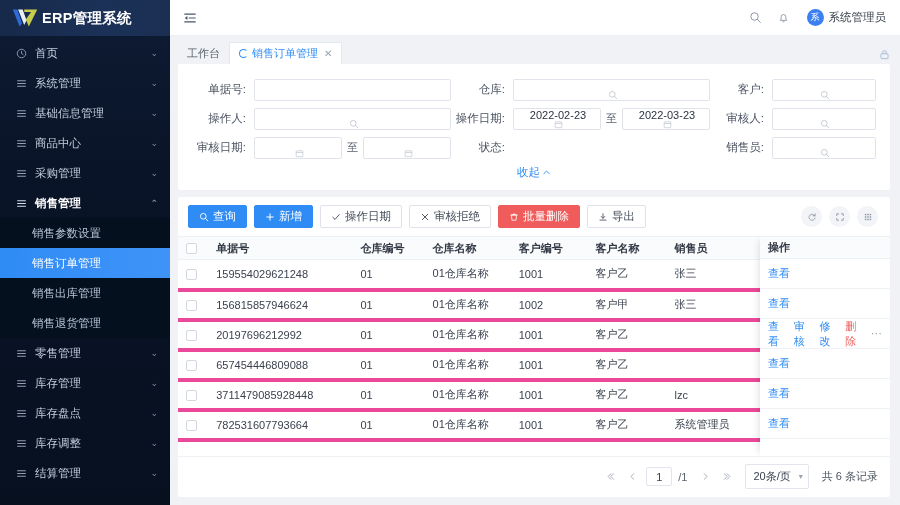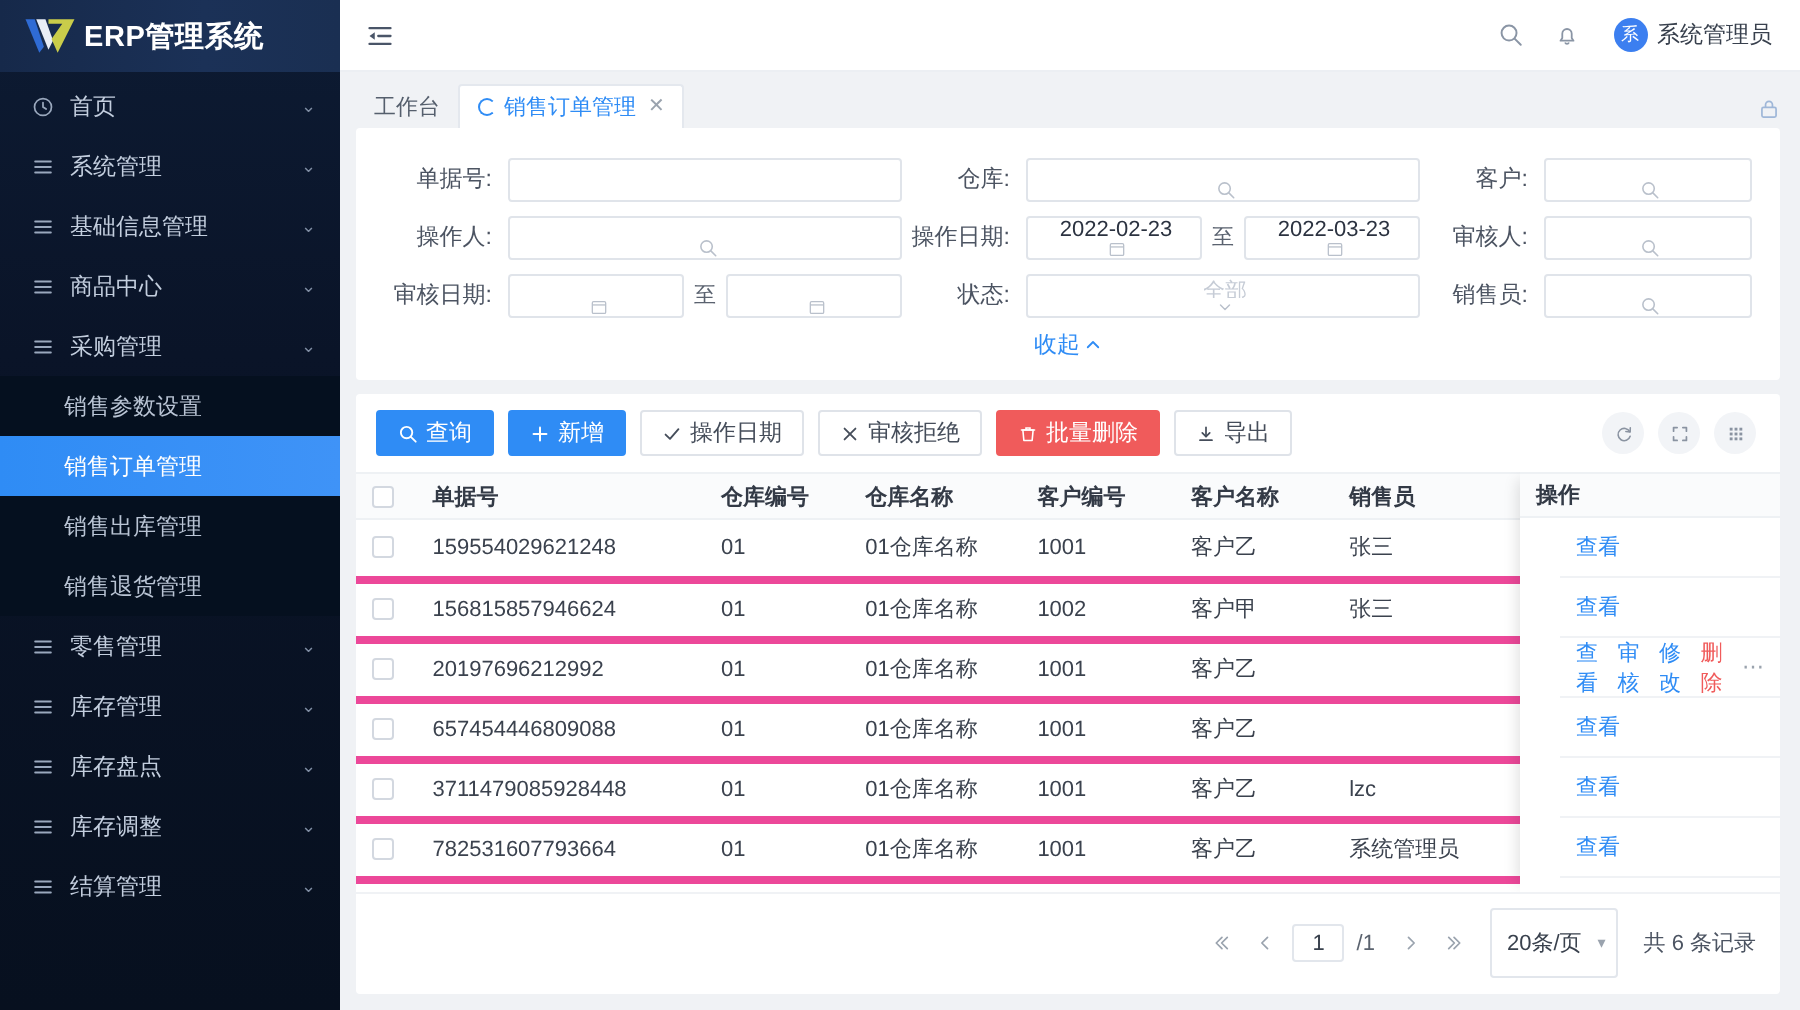--- a/index.html
+++ b/index.html
@@ -184,38 +184,38 @@
     background: #fff; box-shadow: -5px 0 7px -4px rgba(0,0,0,.13);
     overflow: hidden; pointer-events: none;
   }
   .fixed-col .fc-head {
     height: 23px; background: #fafbfc; border-bottom: 1px solid #eef1f4;
     border-top: 1px solid #eef1f4; display: flex; align-items: center;
     padding: 0 8px; font-size: 11px; font-weight: bold; color: #333a46;
   }
   .fixed-col .fc-row {
     height: 30px; display: flex; align-items: center; padding: 0 8px;
-    border-bottom: 1px solid #f0f2f5; font-size: 11px; margin-left: 20px;
+    border-bottom: 1px solid #f0f2f5; font-size: 11px;
   }
 
   .pager {
     flex: 0 0 auto; display: flex; align-items: center; justify-content: flex-end;
     gap: 5px; padding: 7px 12px 8px 0; font-size: 11px; color: #5b636f;
     border-top: 1px solid #f0f2f5;
   }
   .pg { width: 17px; height: 18px; display: flex; align-items: center;
         justify-content: center; color: #9aa3ae; cursor: pointer; }
   .pg-num {
     min-width: 26px; height: 19px; border: 1px solid #e2e6ec; border-radius: 2px;
     display: flex; align-items: center; justify-content: center; color: #39414d;
     background: #fff; cursor: pointer;
   }
   .pg-total { color: #5b636f; margin: 0 5px 0 1px; }
   .pg-size {
-    height: 35px; border: 1px solid #e2e6ec; border-radius: 2px; display: flex;
+    height: 25px; border: 1px solid #e2e6ec; border-radius: 2px; display: flex;
     align-items: center; gap: 8px; padding: 0 5px 0 7px; color: #39414d;
     background: #fff; cursor: pointer; margin-left: 4px;
   }
   .pg-size .cv { color: #9aa3ae; font-size: 8px; }
   .pg-count { margin-left: 8px; color: #4c5462; }
 
   
   .watermark {
     position: absolute; left: 195px; top: 238px; width: 520px;
     font-family: "Liberation Serif", "DejaVu Serif", serif;
@@ -303,20 +303,33 @@
                 <line x1="2" y1="3.5" x2="12" y2="3.5"></line>
                 <line x1="2" y1="7" x2="12" y2="7"></line>
                 <line x1="2" y1="10.5" x2="12" y2="10.5"></line>
               </g>
             </svg>
         </span>
         <span class="mi-label">采购管理</span>
         <span class="mi-arrow">⌄</span>
       </div>
 
+      <div class="menu-item open">
+        <span class="mi-icon">
+          <svg viewBox="0 0 14 14" width="11" height="11">
+              <g stroke="currentColor" stroke-width="1.3" stroke-linecap="round">
+                <line x1="2" y1="3.5" x2="12" y2="3.5"></line>
+                <line x1="2" y1="7" x2="12" y2="7"></line>
+                <line x1="2" y1="10.5" x2="12" y2="10.5"></line>
+              </g>
+            </svg>
+        </span>
+        <span class="mi-label">销售管理</span>
+        <span class="mi-arrow">⌃</span>
+      </div>
 
       <div class="submenu">
         <div class="sub-item">
           <span>销售参数设置</span>
         </div>
         <div class="sub-item active">
           <span>销售订单管理</span>
         </div>
         <div class="sub-item">
           <span>销售出库管理</span>
@@ -555,30 +568,20 @@
                   <svg viewBox="0 0 14 14" width="9" height="9">
                       <rect x="1.8" y="2.8" width="10.4" height="9.2" rx="1" fill="none" stroke="currentColor" stroke-width="1"></rect>
                       <line x1="1.8" y1="5.4" x2="12.2" y2="5.4" stroke="currentColor" stroke-width="1"></line>
                     </svg>
                 </span>
               </span>
             </span>
           </div>
           <div class="frow">
             <span class="flabel">状态:</span>
-            <span class="fctl">
-              <span class="inp w-full">
-                <span class="ph">全部</span>
-                <span class="suffix">
-                  <svg viewBox="0 0 14 14" width="9" height="9">
-                      <polyline points="3.5,5.5 7,9 10.5,5.5" fill="none" stroke="currentColor" stroke-width="1.1" stroke-linecap="round" stroke-linejoin="round"></polyline>
-                    </svg>
-                </span>
-              </span>
-            </span>
           </div>
           <div class="frow">
             <span class="flabel">销售员:</span>
             <span class="fctl">
               <span class="inp w-full">
                 <span class="ph"></span>
                 <span class="suffix">
                   <svg viewBox="0 0 14 14" width="10" height="10">
                       <circle cx="6" cy="6" r="4" fill="none" stroke="currentColor" stroke-width="1.1"></circle>
                       <line x1="9" y1="9" x2="12.4" y2="12.4" stroke="currentColor" stroke-width="1.1" stroke-linecap="round"></line>

